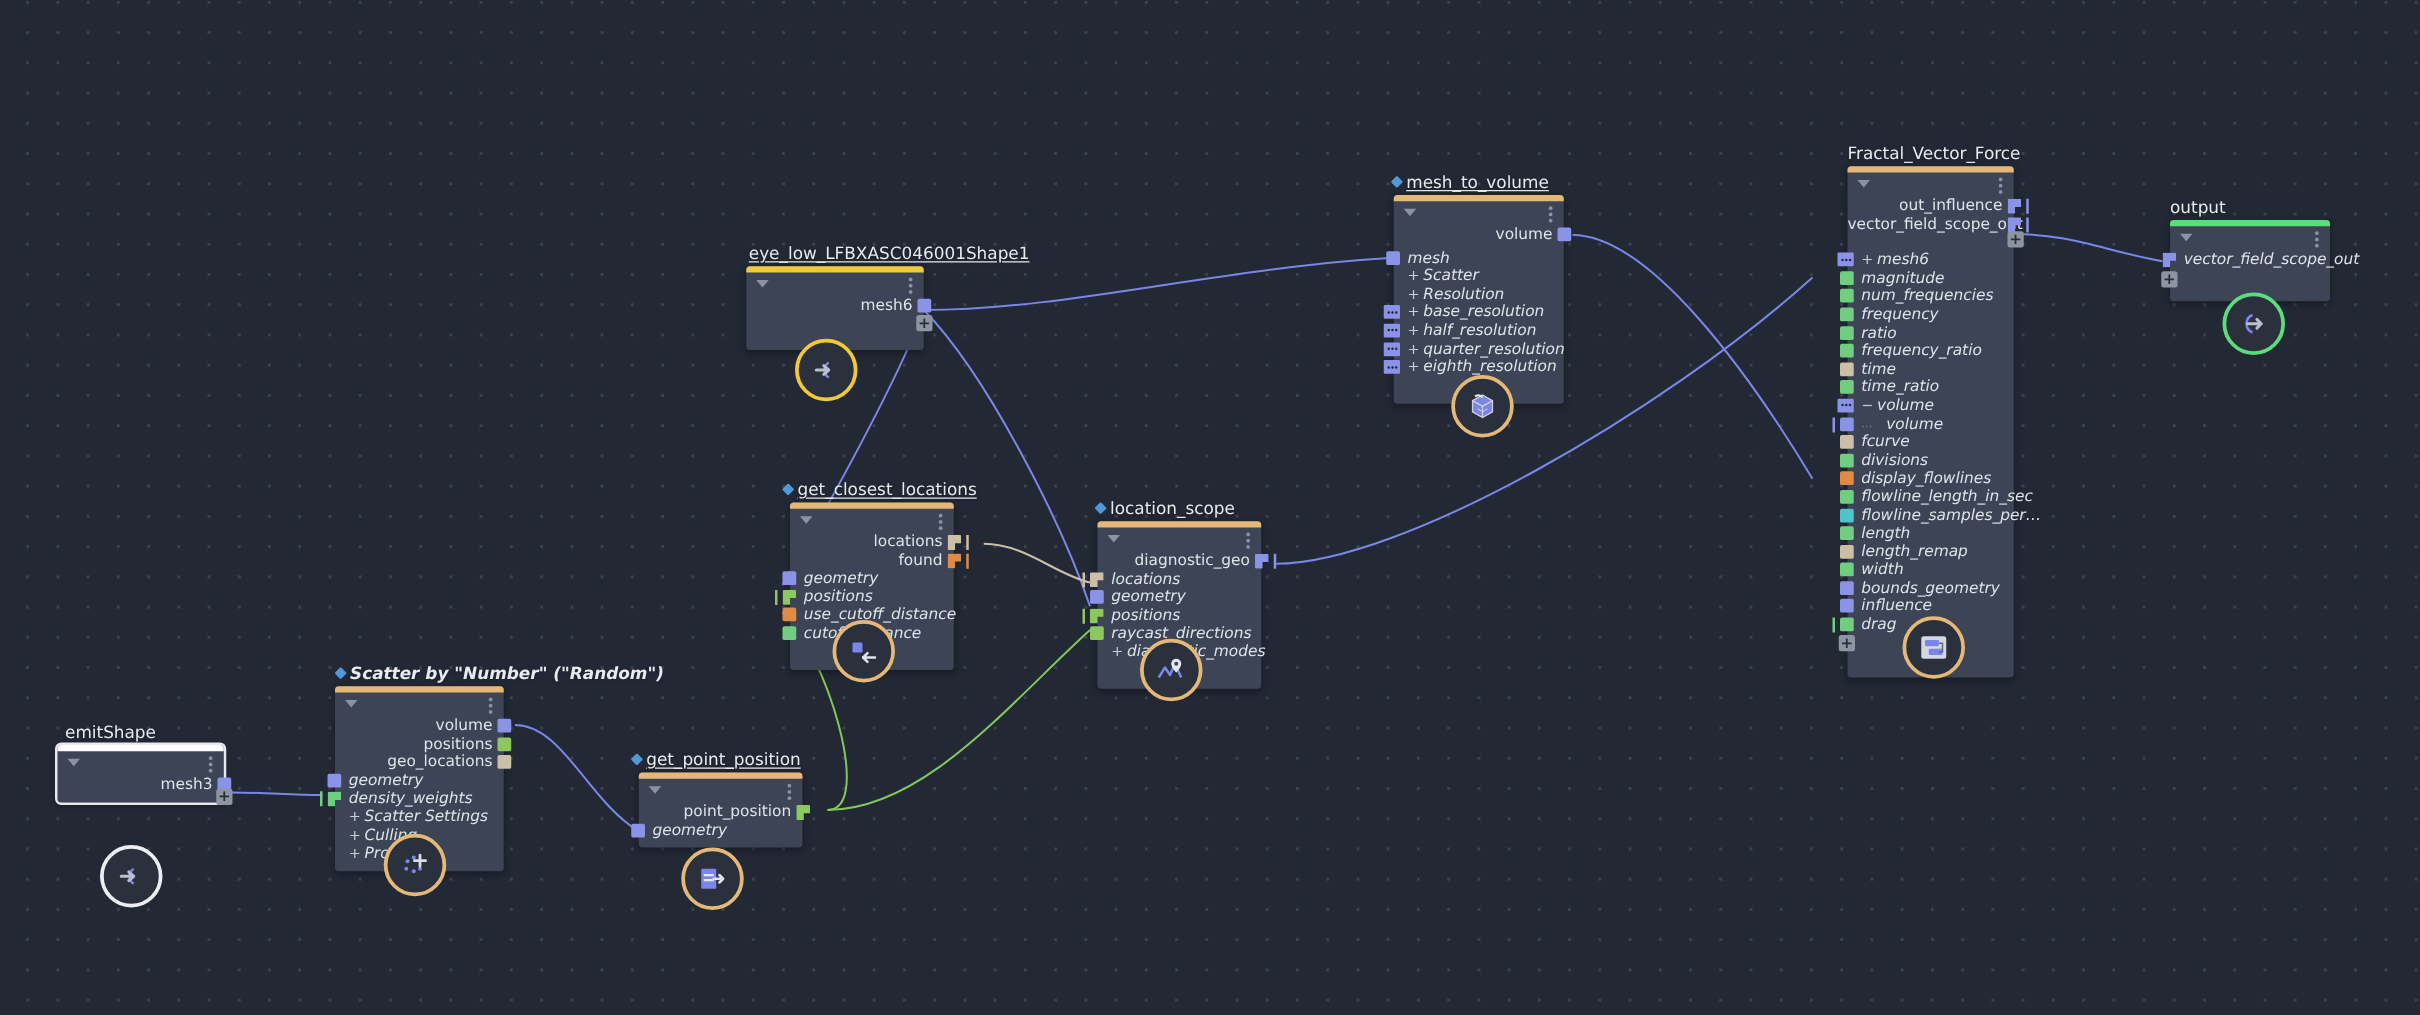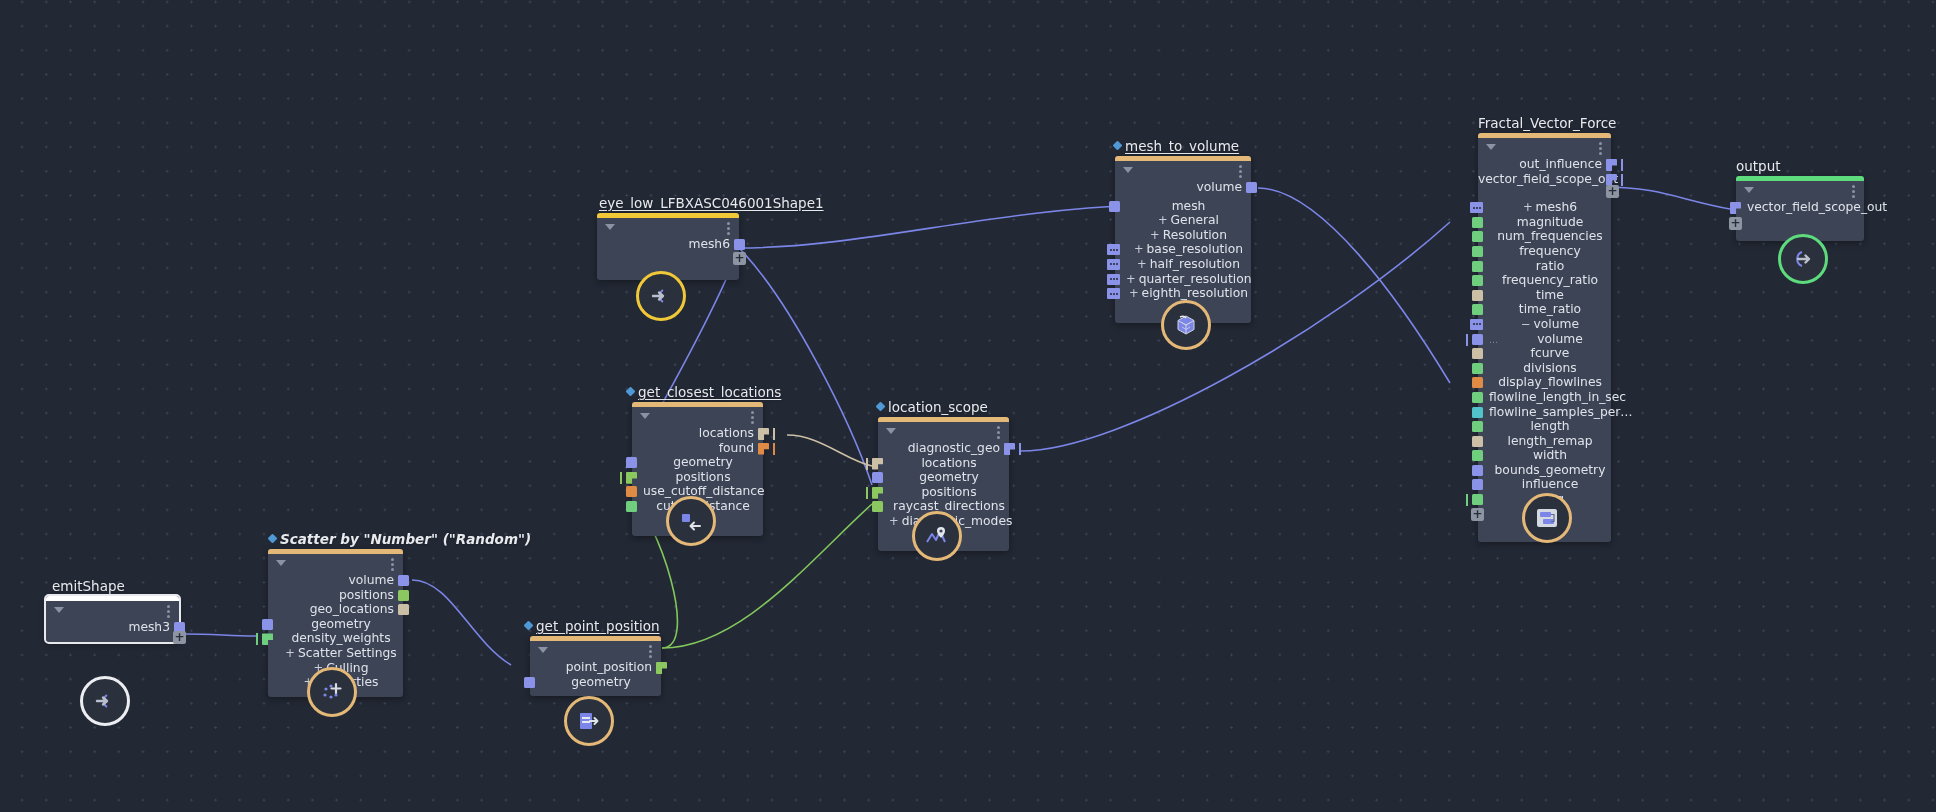--- a/index.html
+++ b/index.html
@@ -89,21 +89,21 @@
   .rows { padding-bottom: 7px; }
   .row {
     position: relative;
     height: 14.6px;
     line-height: 14.6px;
     color: #dfe3ea;
     font-size: 12.3px;
     white-space: nowrap;
   }
   .row.out { text-align: right; padding-right: 9px; }
-  .row.in  { text-align: center;  padding-left: 11px; }
+  .row.in  { text-align: left;  padding-left: 11px; font-style: italic; }
   .row.in.plus { padding-left: 11px; }
   .plus-g { color:#c9ced9; margin-right:3px; font-size:11.5px;}
   .row .sub { padding-left: 20px; display:inline-block; }
   .dotline {
     position:absolute; left:11px; top:3px;
     color:#7d8699; font-size:9px; letter-spacing:1px;
   }
   
   .port {
     position: absolute;
@@ -267,21 +267,21 @@
             <circle cx="11" cy="6" r="1.6"></circle>
           <circle cx="5" cy="15" r="1.6"></circle>
             <circle cx="11" cy="17" r="1.6"></circle>
           <circle cx="16" cy="15" r="1.6"></circle>
         </g>
         <path d="M16 4 v9 M11.5 8.5 h9" stroke="#d8dce4" stroke-width="2.2" stroke-linecap="round"></path>
       </svg>
     </div>
   </div>
 
-  <div class="node" style="left:511px; top:636px; width:131px;margin-left:19px;">
+  <div class="node" style="left:511px; top:618px; width:131px;">
     <div class="node-title underline">
       <span class="title-dot"></span>
       <span>get_point_position</span>
     </div>
     <div class="node-box">
       <div class="hdr" style="background:#e4b877;"></div>
       <div class="node-topbar">
         <div class="caret"></div>
         <div class="kebab">
             <i></i>
@@ -462,21 +462,21 @@
       <div class="rows" style="padding-bottom:22px;">
         <div class="row out">
           <span>volume</span>
           <span class="port right" style="background:#8b93e8;"></span>
         </div>
         <div class="row in" style="margin-top:4px;">
           <span class="port left" style="background:#8b93e8;"></span>
           <span>mesh</span>
         </div>
         <div class="row in plus">
-          <span class="plus-g">+</span><span>General</span>
+          <span class="plus-g">+</span><span>Scatter</span>
         </div>
         <div class="row in plus">
           <span class="plus-g">+</span><span>Resolution</span>
         </div>
         <div class="row in plus">
           <span class="port left multi" style="background:#8b93e8;left:-8px;">
               <b></b>
               <b></b>
               <b></b>
             </span>

